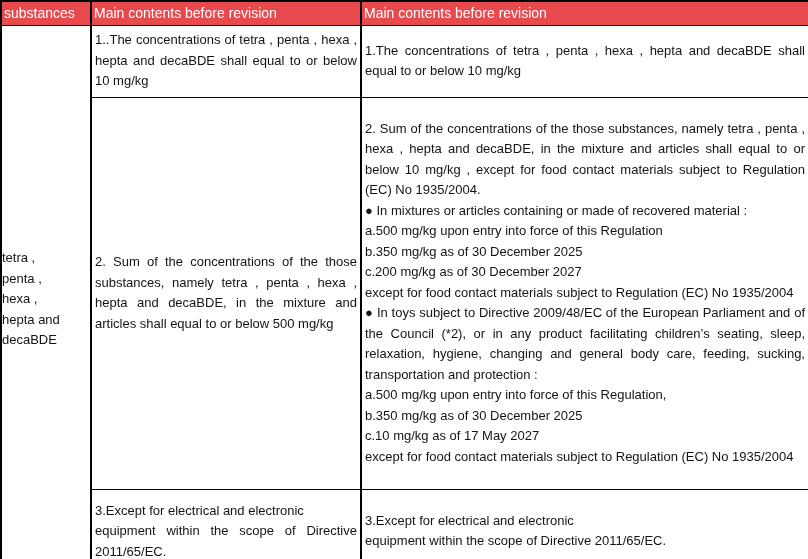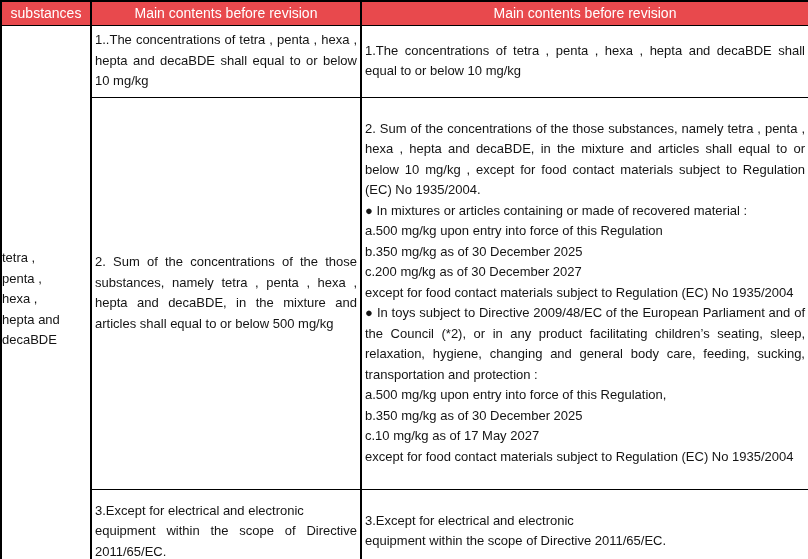--- a/index.html
+++ b/index.html
@@ -34,21 +34,21 @@
   }
   tr.header-row{height:24px}
   tr.row-1{height:72px}
   tr.row-2{height:392px}
   tr.row-3{height:85px}
   th{
     background:var(--header-bg);
     color:var(--header-text);
     font-size:14px;
     font-weight:normal;
-    text-align:center;
+    text-align:left;
     padding:0 2px;
   }
   td{
     font-size:13px;
     line-height:20.5px;
     padding:2px 3px;
     text-align:justify;
     white-space:pre-line;
   }
   td.substances-cell{

